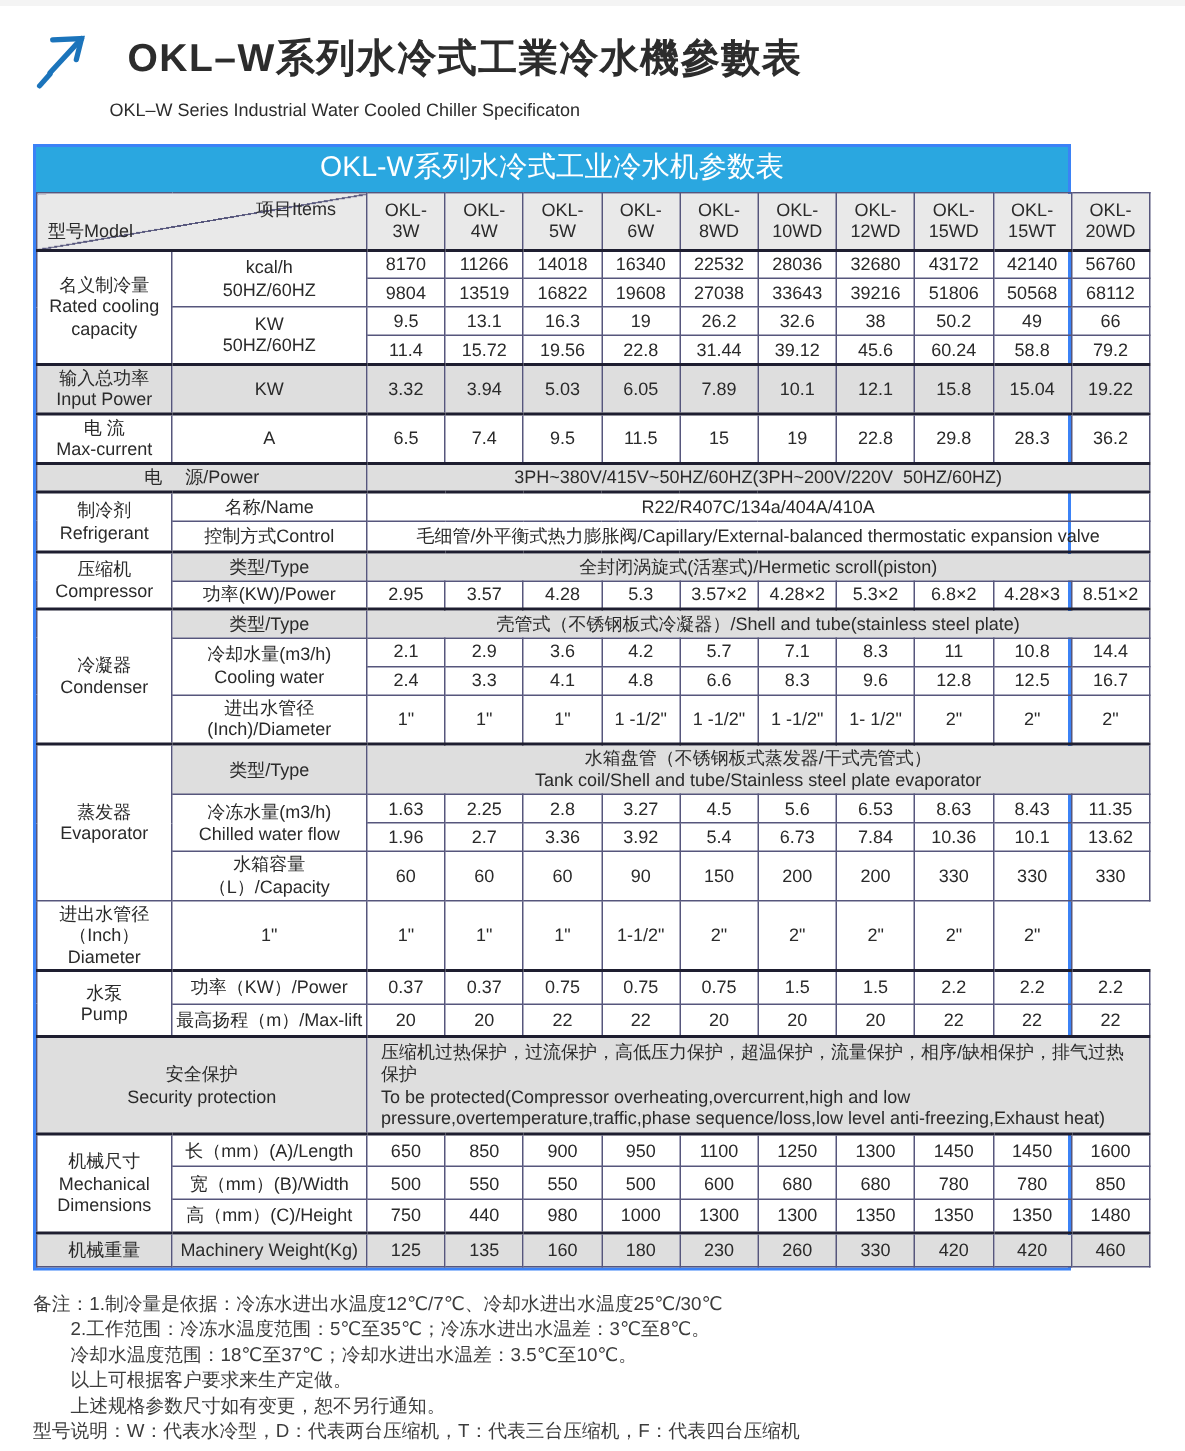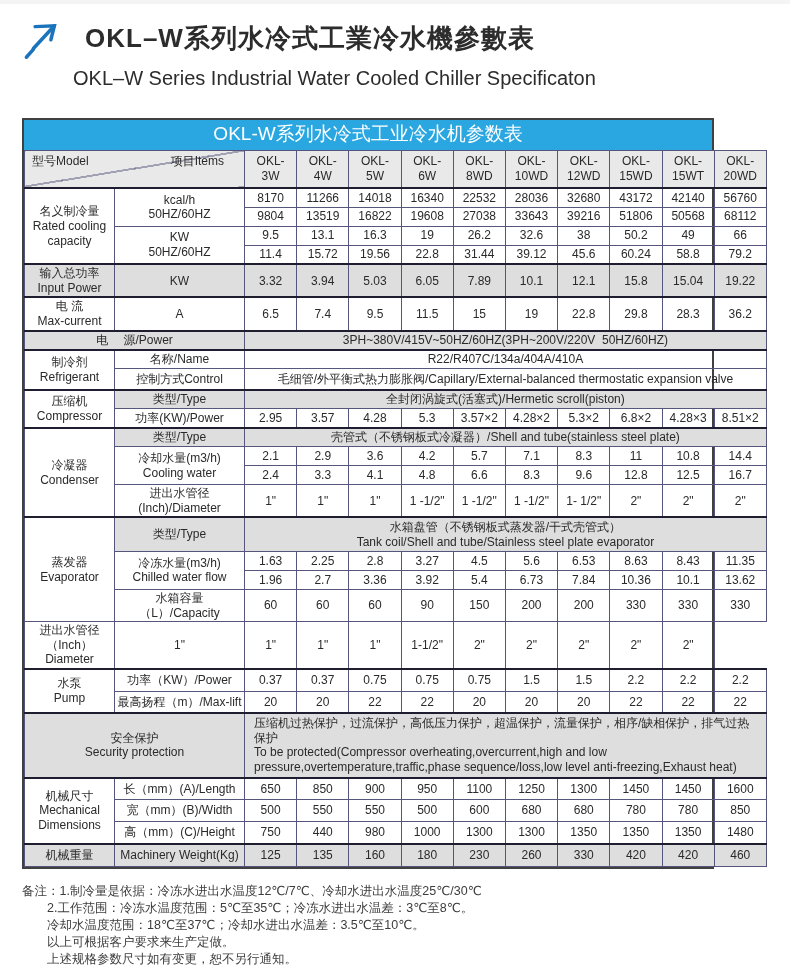--- a/index.html
+++ b/index.html
@@ -10,24 +10,24 @@
     color:#2a2a2a;
     border-top:4px solid #f4f4f4;
   }
   .page { padding:6px 22px 12px; }
 
   
   .doc-header { display:flex; align-items:flex-start; gap:9px; padding:2px 0 12px; }
   .logo { margin-top:4px; }
   .logo svg { display:block; }
   .titles h1 { margin:12px; font-size:26px; font-weight:600; letter-spacing:1px; color:#2c2c2c; line-height:1.15; }
-  .titles h2 { margin:1px 0 16px; font-size:20px; font-weight:500; color:#2c2c2c; line-height:1.2; }
+  .titles h2 { margin:1px 0 4px; font-size:12px; font-weight:500; color:#2c2c2c; line-height:1.2; }
 
   
-  .tbl-wrap { border:2px solid #404040; width:692px; }
+  .tbl-wrap { border:2px solid #3b82f6; width:692px; }
   .tbl-title {
     background:#2aa7e0; color:#fff; text-align:center;
     font-size:19px; font-weight:500; padding:3px 0 4px; line-height:1.2;
   }
   table { border-collapse:collapse; table-layout:fixed; width:100%; font-size:12px; }
   col.c-grp  { width:90px; }
   col.c-item { width:130px; }
   col.c-v    { width:52.2px; }
   th,td {
     border:1px solid #56567c;
@@ -39,21 +39,21 @@
   tr.gt > td { border-top:2px solid #1e1e30; }
   .gray { background:#dedede; }
   .pre { white-space:pre-line; }
   .prewrap { white-space:pre-wrap; }
   .left { text-align:left; padding:2px 9px; }
   .corner {
     position:relative;
     background-color:#e9e9e9;
     background-image:linear-gradient(to bottom right, transparent 49.3%, #56567c 49.3%, #56567c 50.7%, transparent 50.7%);
   }
-  .c-model { position:absolute; left:7px;  bottom:19px; font-size:12px; }
+  .c-model { position:absolute; left:7px;  bottom:4px; font-size:12px; }
   .c-items { position:absolute; right:20px; top:3px;  font-size:12px; }
 
   tr.h38 { height:38px; } tr.h19 { height:19px; } tr.h21 { height:21px; }
   tr.h22 { height:22px; } tr.h23 { height:23px; } tr.h24 { height:24px; }
   tr.h30 { height:30px; } tr.h34 { height:34px; } tr.h56 { height:56px; }
 
   
   .notes { margin-top:14px; font-size:12.5px; line-height:1.36; color:#3c3c3c; }
   .note-en { margin-top:1px; }
 </style>

